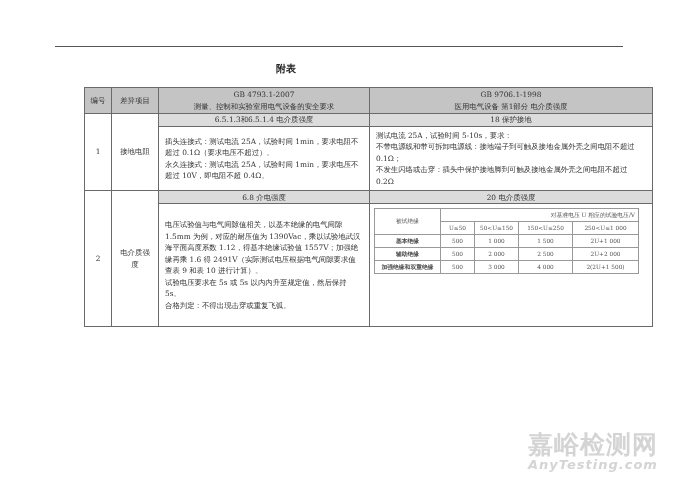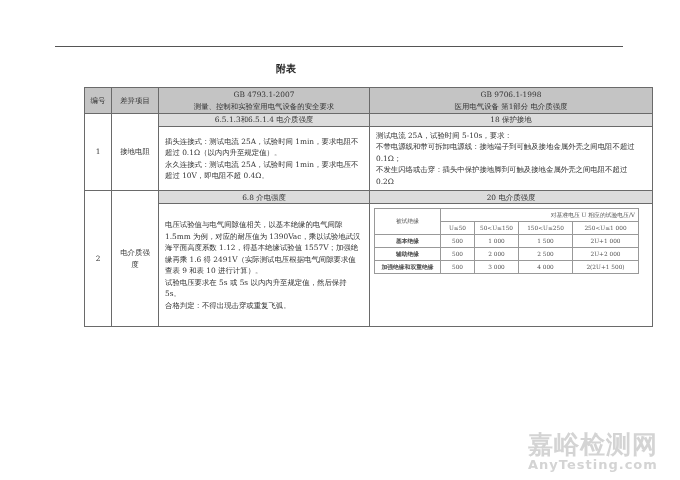--- a/index.html
+++ b/index.html
@@ -23,21 +23,21 @@
     .r2 td.body { height: 122px; }
     table.inner {
       border-collapse: collapse; width: 264px; margin: 4px auto 2px 4px; font-size: 5.8px; table-layout: fixed;
       font-family: "DejaVu Serif", serif;
     }
     table.inner td { border: 1px solid #999; text-align: center; height: 12px; color: #555; padding: 0 1px; }
     table.inner td.bold { font-weight: bold; color: #444; }
     table.inner td.hint { text-align: right; padding-right: 3px; font-style: normal; }
     .watermark { position: absolute; right: 22px; top: 428px; text-align: left; color: #d4d4d4; }
     .wm-cn { font-family: "DejaVu Sans", sans-serif; font-size: 25px; font-weight: bold; letter-spacing: 1px; }
-    .wm-en { font-family: "DejaVu Sans", sans-serif; font-size: 13px; font-weight: bold; letter-spacing: 1px; margin-top: -4px; }
+    .wm-en { font-family: "DejaVu Sans", sans-serif; font-size: 13px; font-style: italic; font-weight: bold; letter-spacing: 1px; margin-top: -4px; }
   </style>
 </head>
 <body>
 
 <div class="top-rule"></div>
 <div class="title">附表</div>
 
 <table class="main">
   <colgroup>
       <col class="c1">
@@ -61,21 +61,21 @@
 
   <tr>
     <td rowspan="2" class="c-center">1</td>
     <td rowspan="2" class="c-center">接地电阻</td>
     <td class="sub">6.5.1.3和6.5.1.4 电介质强度</td>
     <td class="sub">18 保护接地</td>
   </tr>
   <tr class="r1">
     <td class="body">
       <div class="cell-text">
-        <div>插头连接式：测试电流 25A，试验时间 1min，要求电阻不超过 0.1Ω（以内内升至规定值）。</div>
+        <div>插头连接式：测试电流 25A，试验时间 1min，要求电阻不超过 0.1Ω（要求电压不超过）。</div>
         <div>永久连接式：测试电流 25A，试验时间 1min，要求电压不超过 10V，即电阻不超 0.4Ω。</div>
       </div>
     </td>
     <td class="body">
       <div class="cell-text">
         <div>测试电流 25A，试验时间 5-10s，要求：</div>
         <div>不带电源线和带可拆卸电源线：接地端子到可触及接地金属外壳之间电阻不超过 0.1Ω；</div>
         <div>不发生闪络或击穿：插头中保护接地脚到可触及接地金属外壳之间电阻不超过 0.2Ω</div>
       </div>
     </td>

